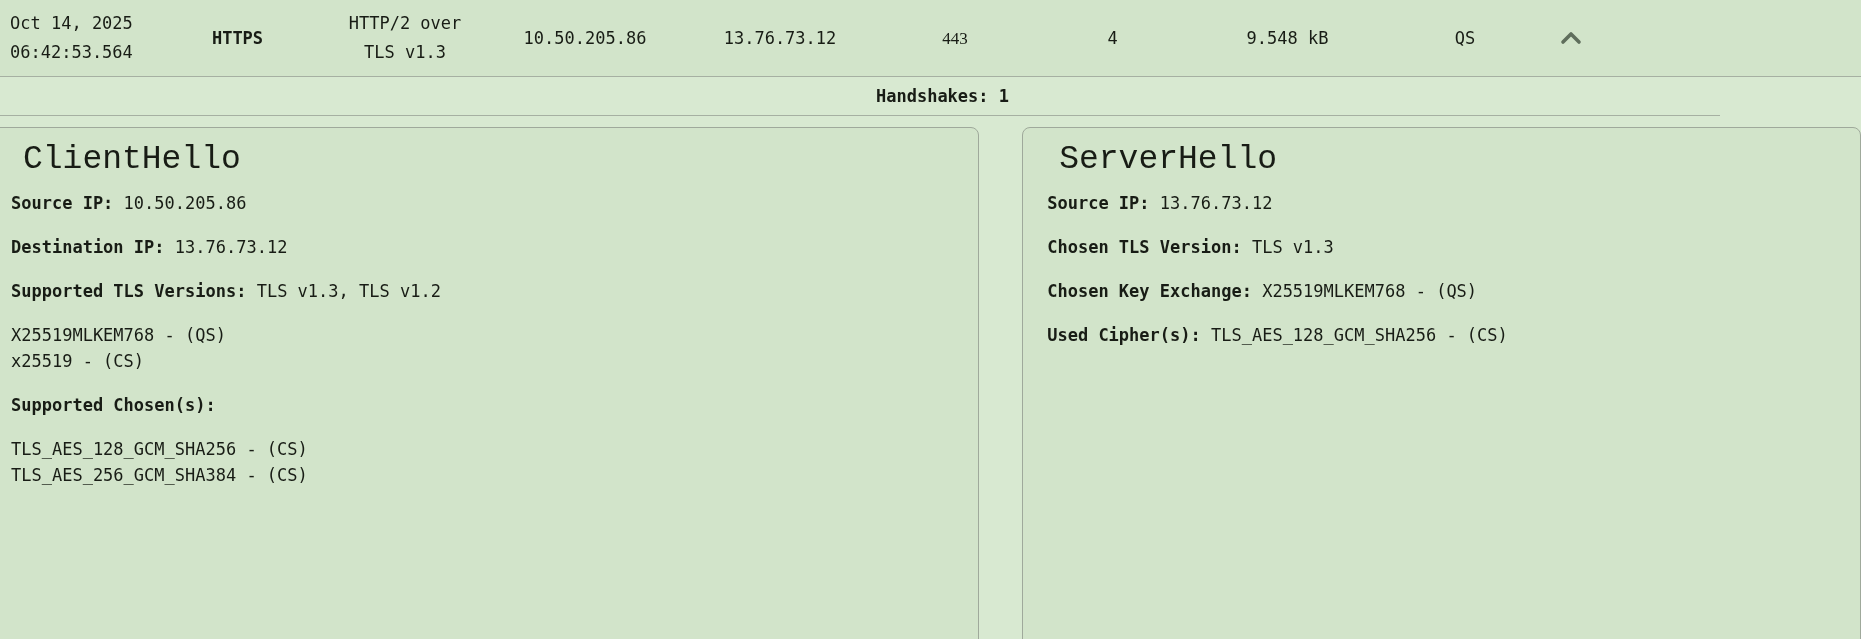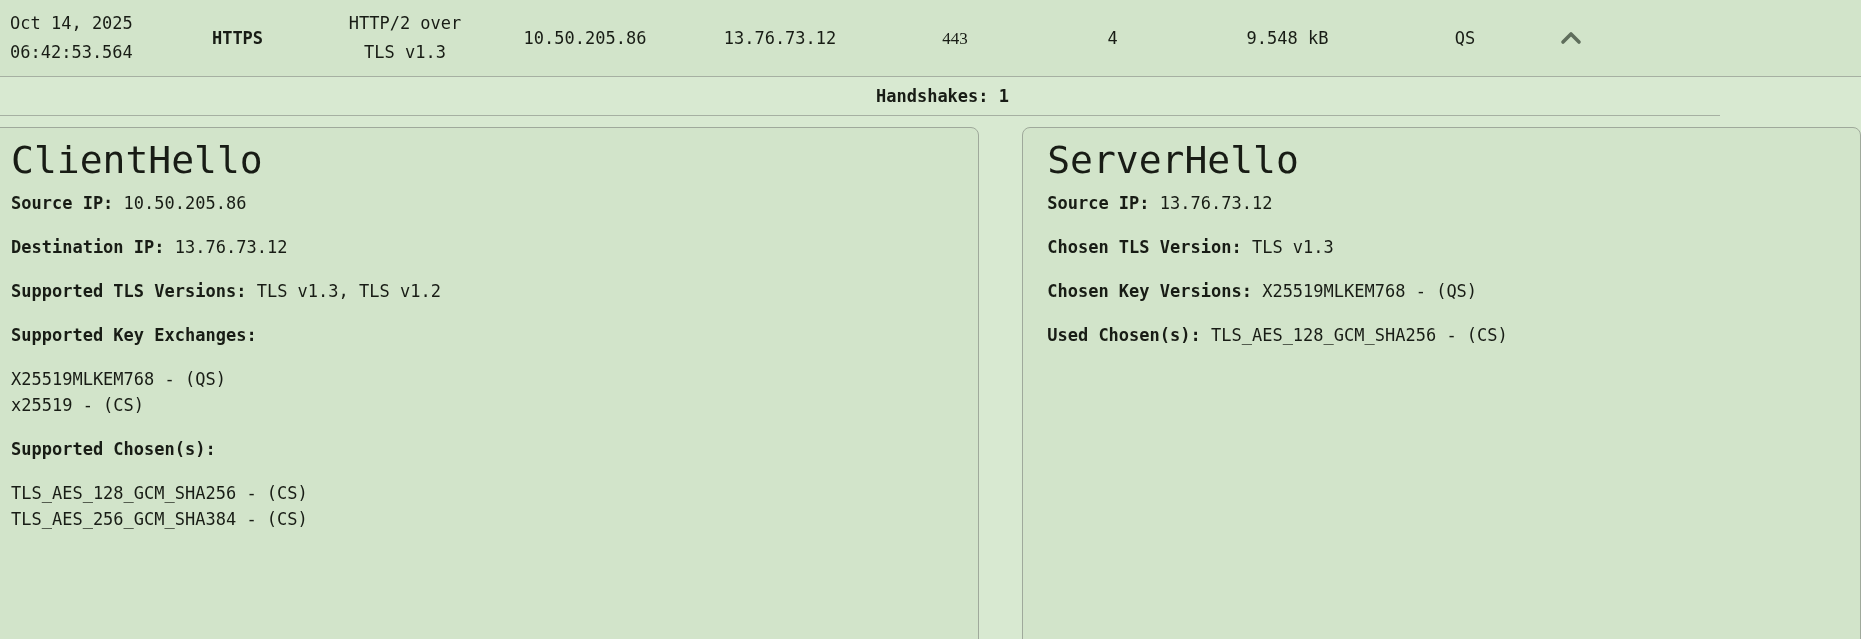--- a/index.html
+++ b/index.html
@@ -58,22 +58,22 @@
   .panels{display:flex;margin-top:11px;height:620px;}
   .panel{
     background:var(--bg-panel);
     border:1px solid var(--panel-border);
     border-radius:8px;
     padding:6px 24px;
   }
   .panel.left{margin-left:-14px;width:1009px;}
   .panel.right{margin-left:43px;width:852px;}
   .panel h2{
-    font-size:38px;font-weight:normal;line-height:44px;
-    margin:4px 0 8px 0;letter-spacing:0;
+    font-size:33px;font-weight:normal;line-height:44px;
+    margin:4px 0 8px 12px;letter-spacing:0;font-family:Liberation Mono, monospace;
   }
   .fields .field{margin:0 0 18px 0;line-height:26px;white-space:pre-wrap;}
   .fields .field b{font-weight:bold;text-align:center;}
   .fields .lines{margin:0 0 18px 0;line-height:26px;}
 </style>
 </head>
 <body>
 
 <div class="trow">
   <div class="cell c-time">
@@ -104,34 +104,33 @@
   <span>Handshakes: 1</span>
 </div>
 
 <div class="panels">
   <section class="panel left">
     <h2>ClientHello</h2>
     <div class="fields">
         <p class="field"><b>Source IP:</b> <span>10.50.205.86</span></p>
         <p class="field"><b>Destination IP:</b> <span>13.76.73.12</span></p>
         <p class="field"><b>Supported TLS Versions:</b> <span>TLS v1.3, TLS v1.2</span></p>
-        <p class="field"><b>Supported Key Exchanges:</b></p>
         <div class="lines">
           <div>X25519MLKEM768 - (QS)</div>
           <div>x25519 - (CS)</div>
         </div>
         <p class="field"><b>Supported Chosen(s):</b></p>
         <div class="lines">
           <div>TLS_AES_128_GCM_SHA256 - (CS)</div>
           <div>TLS_AES_256_GCM_SHA384 - (CS)</div>
         </div>
       </div>
   </section>
   <section class="panel right">
     <h2>ServerHello</h2>
     <div class="fields">
         <p class="field"><b>Source IP:</b> <span>13.76.73.12</span></p>
         <p class="field"><b>Chosen TLS Version:</b> <span>TLS v1.3</span></p>
-        <p class="field"><b>Chosen Key Versions:</b> <span>X25519MLKEM768 - (QS)</span></p>
-        <p class="field"><b>Used Chosen(s):</b> <span>TLS_AES_128_GCM_SHA256 - (CS)</span></p>
+        <p class="field"><b>Chosen Key Exchange:</b> <span>X25519MLKEM768 - (QS)</span></p>
+        <p class="field"><b>Used Cipher(s):</b> <span>TLS_AES_128_GCM_SHA256 - (CS)</span></p>
       </div>
   </section>
 </div>
 
 </body></html>

